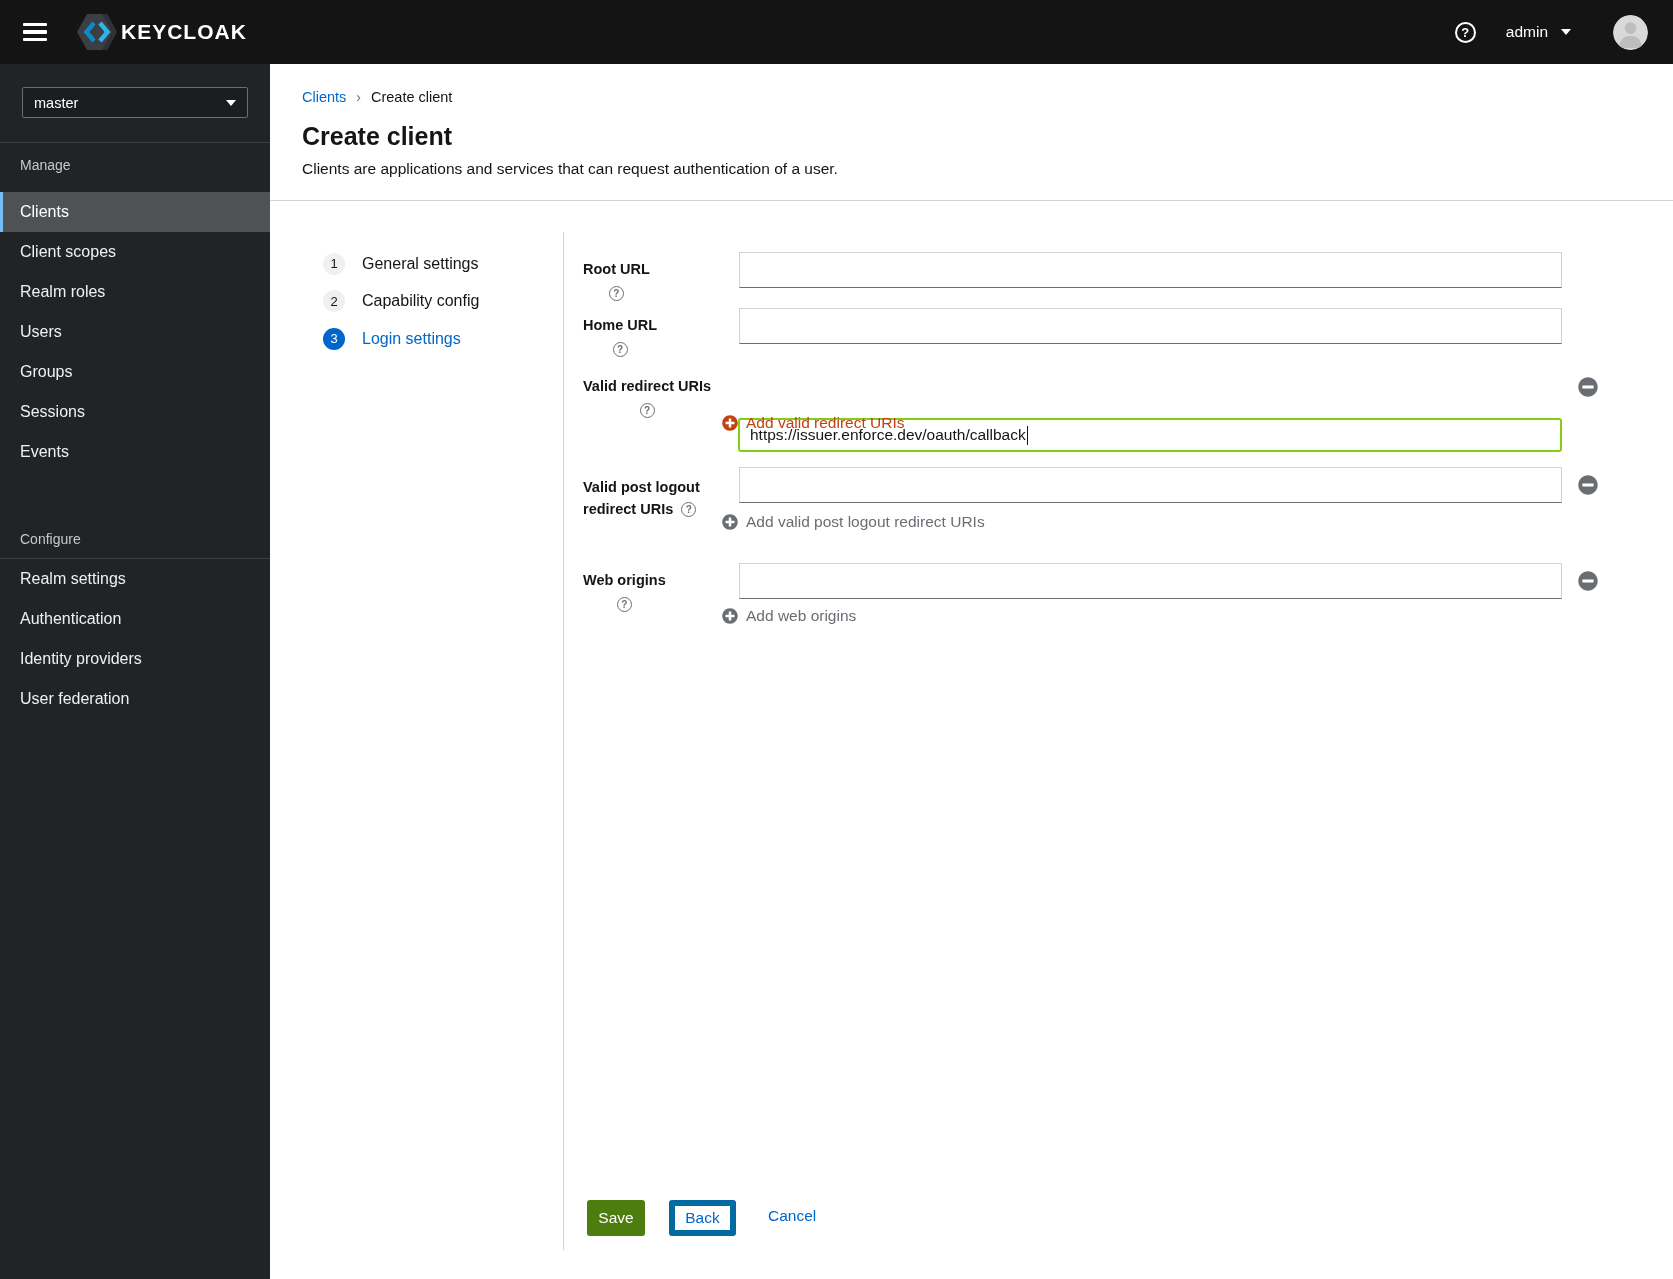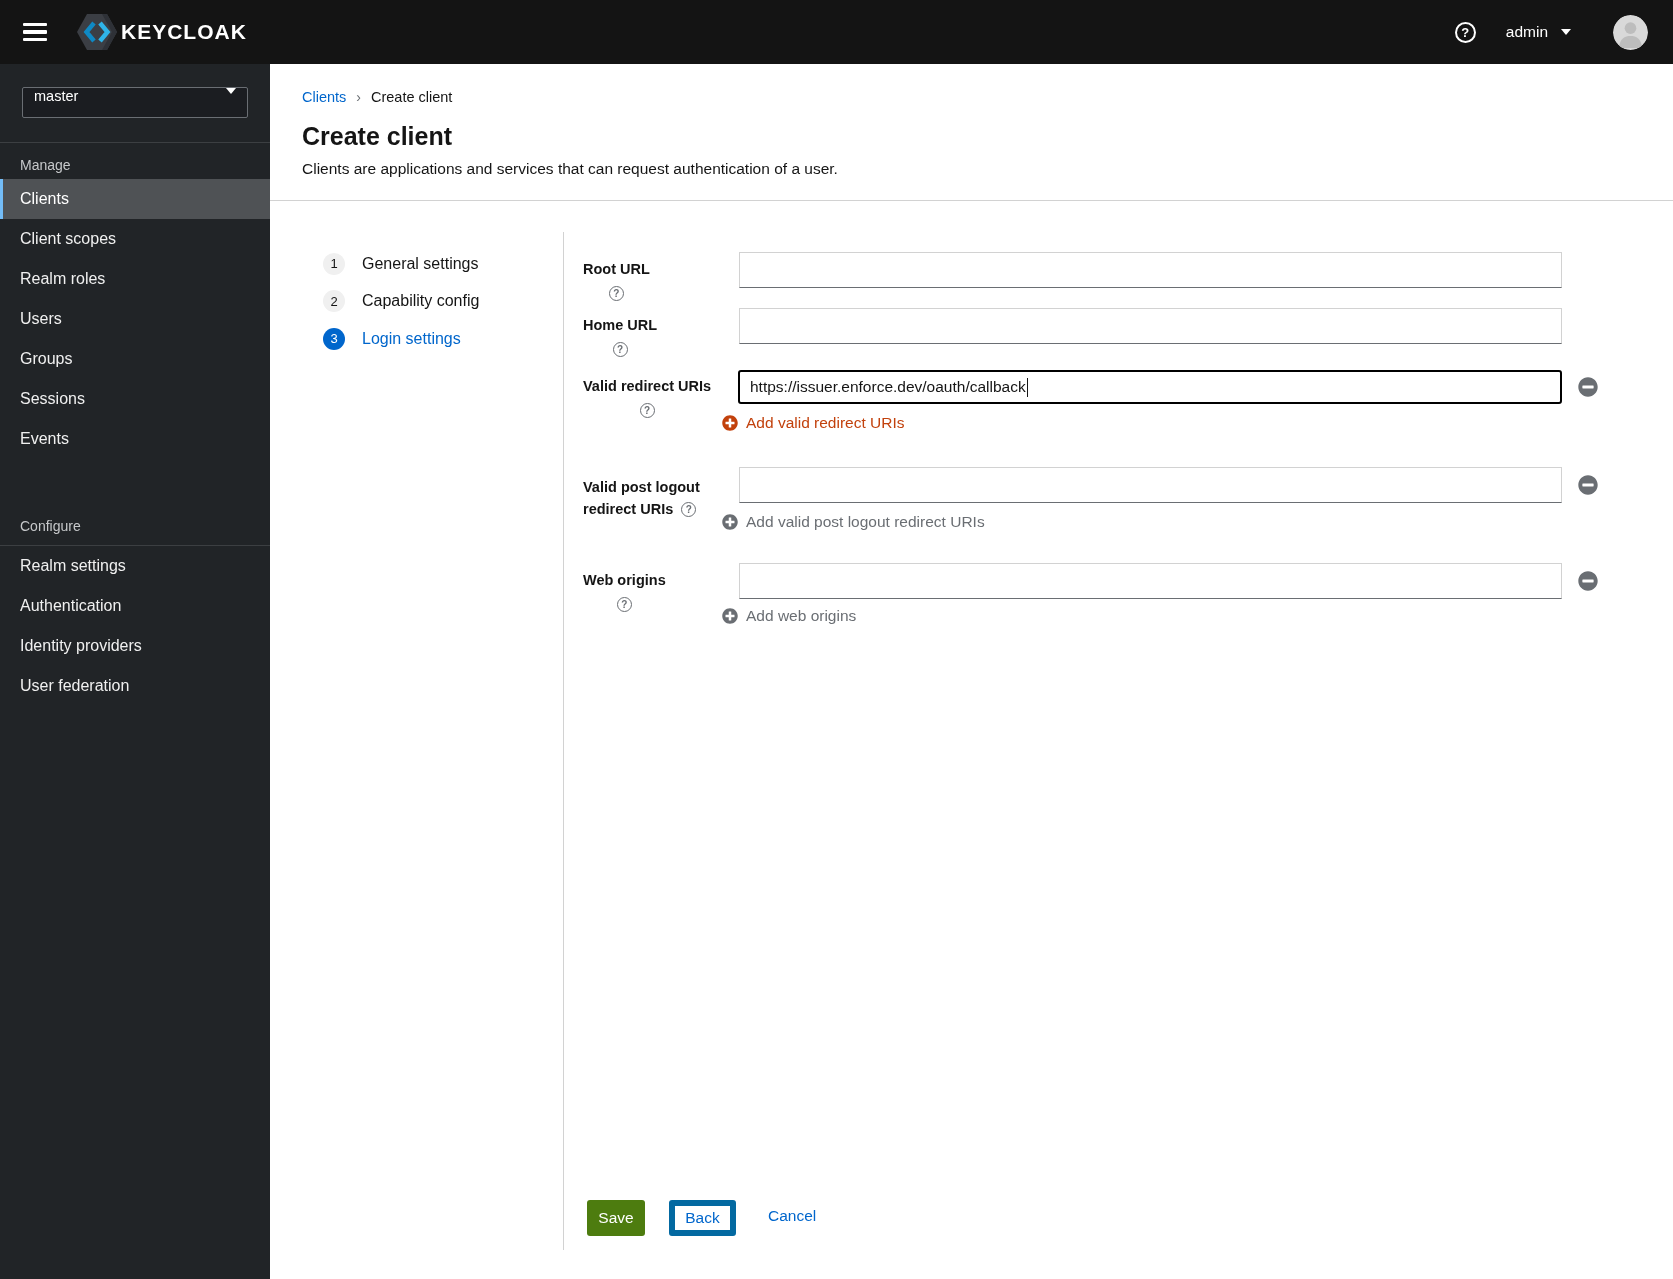--- a/index.html
+++ b/index.html
@@ -34,25 +34,25 @@
   .avatar { width: 35px; height: 35px; border-radius: 50%; overflow: hidden; margin-left: 42px; cursor: pointer; }
 
   
   .sidebar {
     position: absolute; top: 64px; left: 0; width: 270px; bottom: 0;
     background: #212427;
   }
   .realm-select {
     margin: 23px 22px 0 22px; height: 31px; border: 1px solid #6a6e73; border-radius: 2px;
     background: #1b1d21; color: #ffffff; font-size: 14.5px;
-    display: flex; justify-content: space-between; padding: 0 11px; cursor: pointer; width: 226px;
+    display: flex; align-items: center; justify-content: space-between; padding: 0 11px; cursor: pointer; width: 226px;
   }
   .realm-caret { width: 0; height: 0; border-left: 5px solid transparent; border-right: 5px solid transparent; border-top: 6px solid #ffffff; }
   .nav-divider { height: 1px; background: #3c3f42; margin-top: 24px; }
-  .nav-group-title { color: #c6c8ca; font-size: 14px; padding: 14px 20px 6px 20px; }
+  .nav-group-title { color: #c6c8ca; font-size: 14px; padding: 14px 20px 19px 20px; }
   .nav-item {
     position: relative; height: 40px; display: flex; align-items: center;
     padding-left: 20px; color: #f0f0f0; font-size: 16px; cursor: pointer;
   }
   .nav-item.active { background: #4f5255; color: #ffffff; }
   .nav-item.active::before { content: ""; position: absolute; left: 0; top: 0; bottom: 0; width: 3px; background: #73bcf7; }
   .configure-title { margin-top: 45px; padding-bottom: 0; }
   .nav-divider2 { height: 1px; background: #3c3f42; margin-top: 11px; }
   .configure-items .nav-item:first-child { margin-top: 0; }
 
@@ -88,22 +88,22 @@
     color: #6a6e73; font-size: 10px; font-weight: bold; display: inline-flex; align-items: center; justify-content: center;
     background: none; cursor: pointer; flex: 0 0 15px;
   }
   .text-input {
     position: absolute; left: 469px; width: 823px; height: 36px;
     border: 1px solid #d2d2d2; border-bottom-color: #6a6e73;
     font-size: 15px; padding: 0 10px; font-family: inherit; color: #151515; background: #fff;
   }
   .textbox-focused {
     position: absolute; left: 468px; width: 824px; height: 34px;
-    border: 2px solid #000000; border-radius: 3px; background: #fff;
-    display: flex; align-items: center; padding: 0 10px; font-size: 15.5px; color: #151515; cursor: text;
+    border: 2px solid #84cc16; border-radius: 3px; background: #fff;
+    display: flex; align-items: center; padding: 0 10px; font-size: 15.5px; color: #151515; cursor: text; margin-top: 48px;
   }
   .text-caret { display: inline-block; width: 1px; height: 19px; background: #151515; margin-left: 1px; }
   .remove-btn { position: absolute; left: 1308px; width: 20px; height: 20px; background: none; border: none; padding: 0; cursor: pointer; color: #6a6e73; }
   .add-link { position: absolute; left: 452px; display: flex; align-items: center; gap: 8px; font-size: 15.5px; background: none; border: none; cursor: pointer; font-family: inherit; }
   .add-link.blue { color: #c2410c; }
   .add-link.gray { color: #6a6e73; }
 
   
   .btn { font-family: inherit; font-size: 15.5px; border-radius: 3px; cursor: pointer; }
   .btn-save { position: absolute; left: 317px; top: 999px; width: 58px; height: 36px; background: #4d7c0f; color: #ffffff; border: none; }

